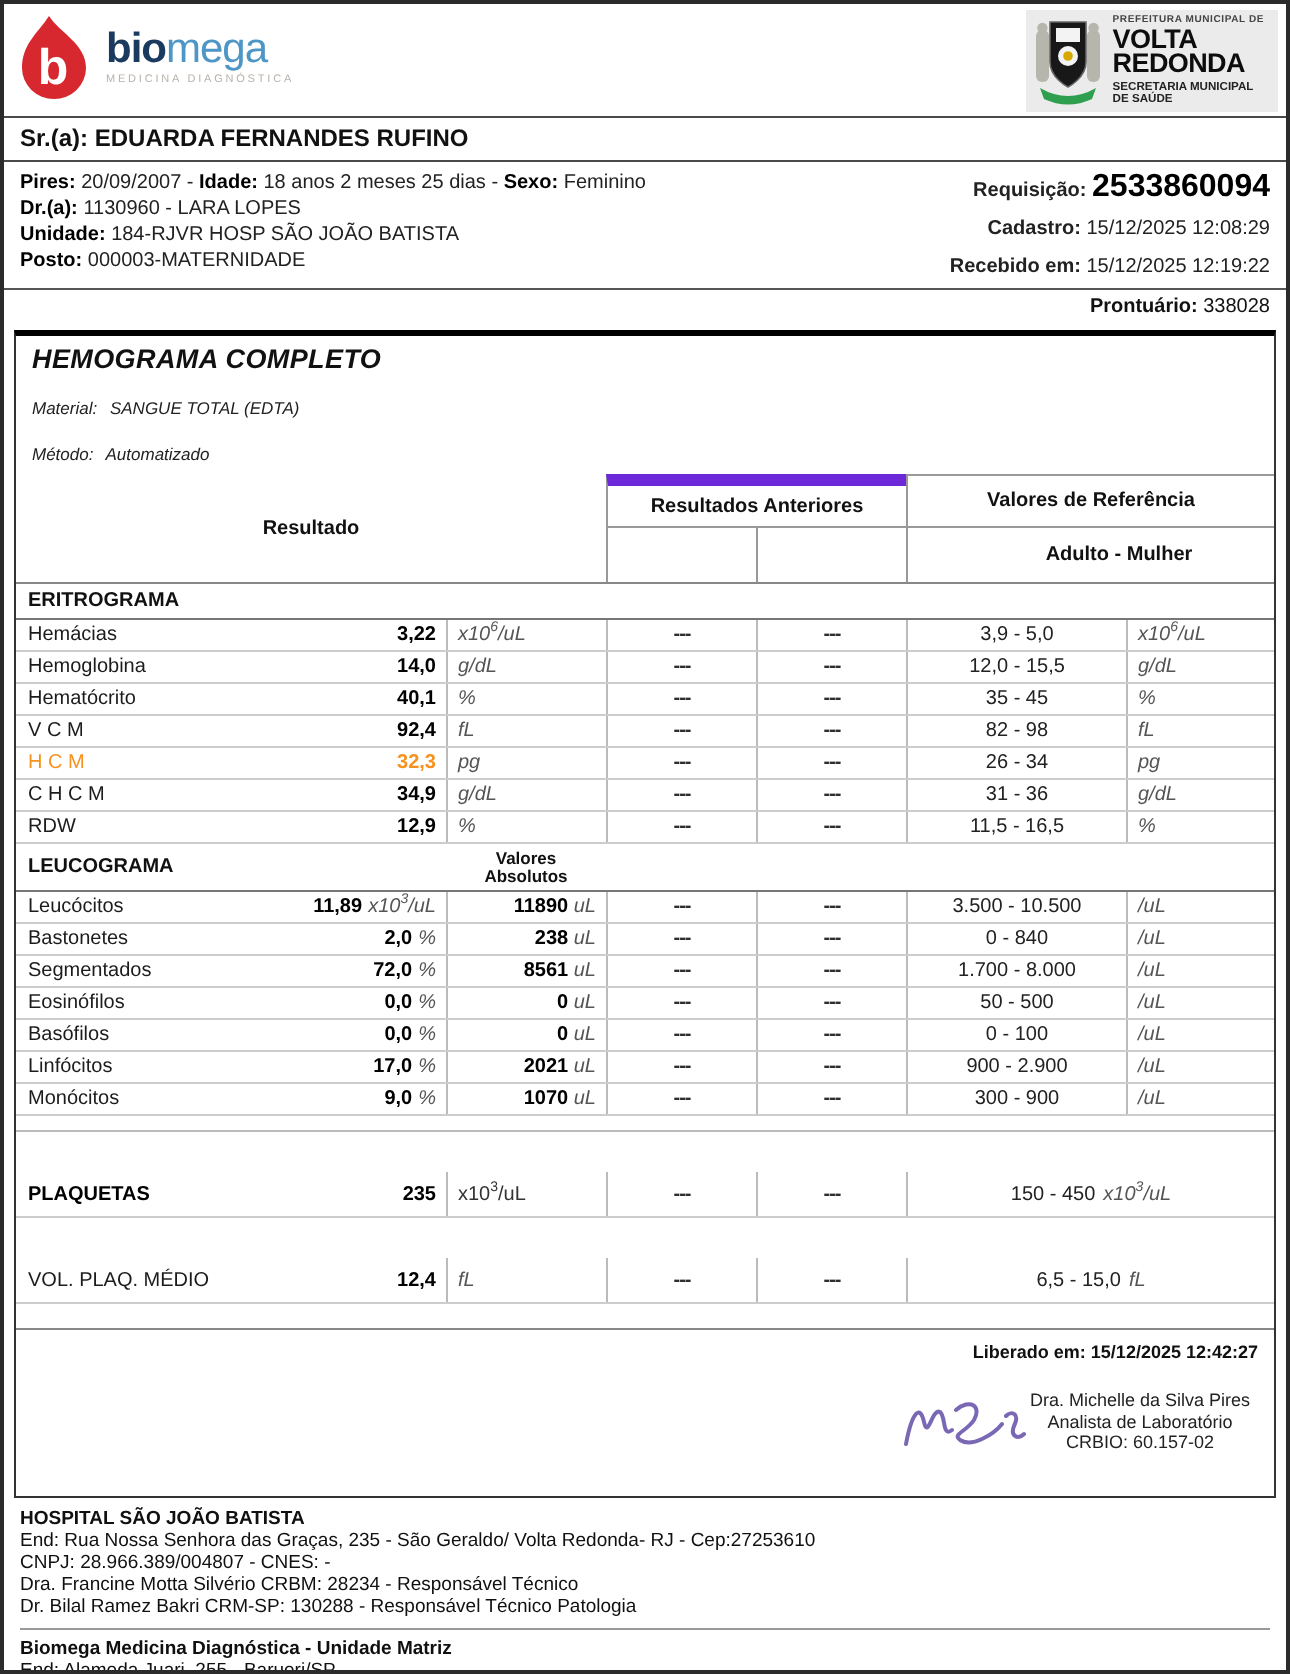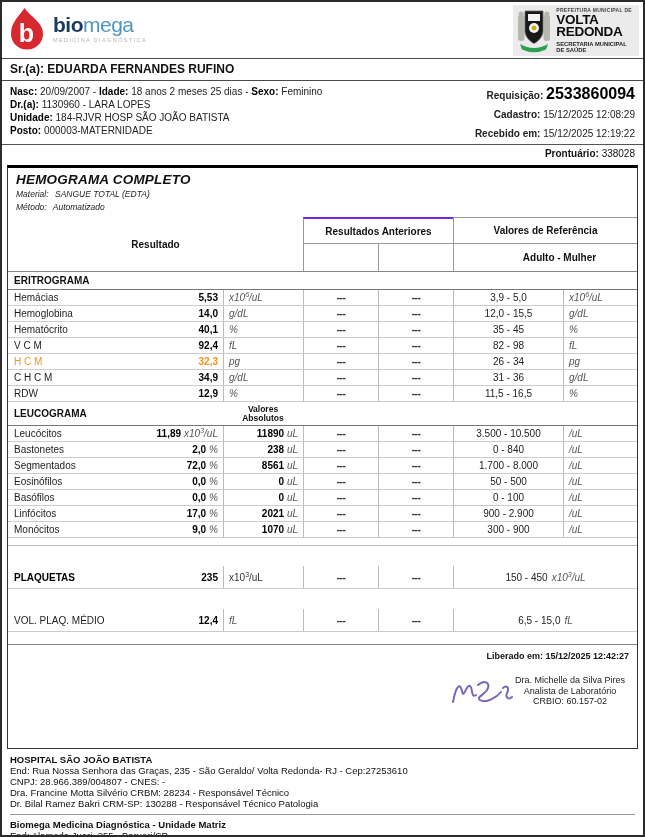--- a/index.html
+++ b/index.html
@@ -29,27 +29,27 @@
   .req-line { line-height:18px; }
   .req-num { font-size:16px; font-weight:bold; color:#000; }
   .meta-line { line-height:19px; }
   .prontrow { border-top:1px solid #555; text-align:right; padding:3px 8px 4px; font-size:10px; }
 
   
   .mainbox { margin:2px 5px 0; border:1px solid #333; border-top:3px solid #000; height:584px;
              display:flex; flex-direction:column; background:#fff; }
   .extitle { padding:4px 8px 3px; }
   .ex-h { font-size:13.5px; font-weight:bold; font-style:italic; letter-spacing:.2px; }
-  .ex-sub { font-size:8.5px; font-style:italic; color:#222; line-height:10.5px; margin-top:2px; }
+  .ex-sub { font-size:8.5px; font-style:italic; color:#222; line-height:10.5px; margin-top:12px; }
   .ex-sub .lbl { margin-right:4px; }
 
   .thead { display:grid; grid-template-columns:295px 75px 75px 1fr; grid-template-rows:27px 27px;
            font-size:10px; font-weight:bold; border-bottom:1px solid #888; margin-top:2px; }
   .h-res { grid-row:1/3; grid-column:1; display:flex; align-items:center; justify-content:center; }
-  .h-ant { grid-row:1; grid-column:2/4; border-left:1px solid #999; border-top:2px solid #6d28d9; border-bottom:1px solid #999;
+  .h-ant { grid-row:1; grid-column:2/4; border-left:1px solid #999; border-top:6px solid #6d28d9; border-bottom:1px solid #999;
            display:flex; align-items:center; justify-content:center; }
   .h-ref { grid-row:1; grid-column:4; border-left:1px solid #999; border-top:1px solid #999; border-bottom:1px solid #999;
            display:flex; align-items:center; justify-content:center; }
   .h-e1 { grid-row:2; grid-column:2; border-left:1px solid #999; }
   .h-e2 { grid-row:2; grid-column:3; border-left:1px solid #999; }
   .h-sub { grid-row:2; grid-column:4; border-left:1px solid #999; display:flex; align-items:center; justify-content:center;padding-left:28px; }
 
   .sechdr { border-bottom:1px solid #777; padding:0 6px; font-weight:bold; font-size:10px;
             height:18px; display:flex; align-items:center; }
   .sechdr-leuco { display:grid; grid-template-columns:215px 80px 1fr; height:24px; border-bottom:1px solid #777;
@@ -133,21 +133,21 @@
   </div>
 
   <div class="namebar">
     <span>Sr.(a):</span>
     <span>EDUARDA FERNANDES RUFINO</span>
   </div>
 
   <div class="info">
     <div class="info-left">
       <div>
-        <b>Nasc:</b>
+        <b>Pires:</b>
         <span>20/09/2007 - </span>
         <b>Idade:</b>
         <span>18 anos 2 meses 25 dias  - </span>
         <b>Sexo:</b>
         <span>Feminino</span>
       </div>
       <div>
         <b>Dr.(a):</b>
         <span>1130960 - LARA LOPES</span>
       </div>
@@ -201,21 +201,21 @@
       <div class="h-e1"></div>
       <div class="h-e2"></div>
       <div class="h-sub">Adulto - Mulher</div>
     </div>
 
     <div class="sechdr">ERITROGRAMA</div>
     <div id="eritro-rows">
         <div class="trow">
           <div class="c1">
             <span class="nm">Hemácias</span>
-            <span class="val">5,53</span>
+            <span class="val">3,22</span>
           </div>
           <div class="c2">
             <span class="unit">x10<sup>6</sup>/uL</span>
           </div>
           <div class="c3">---</div>
           <div class="c4">---</div>
           <div class="c5">3,9 - 5,0</div>
           <div class="c6">
             <span class="unit">x10<sup>6</sup>/uL</span>
           </div>

